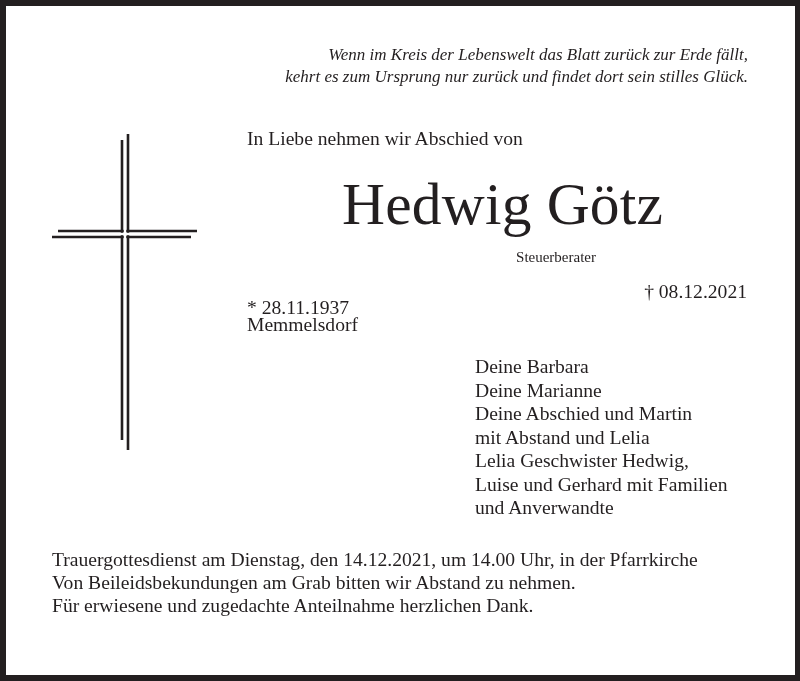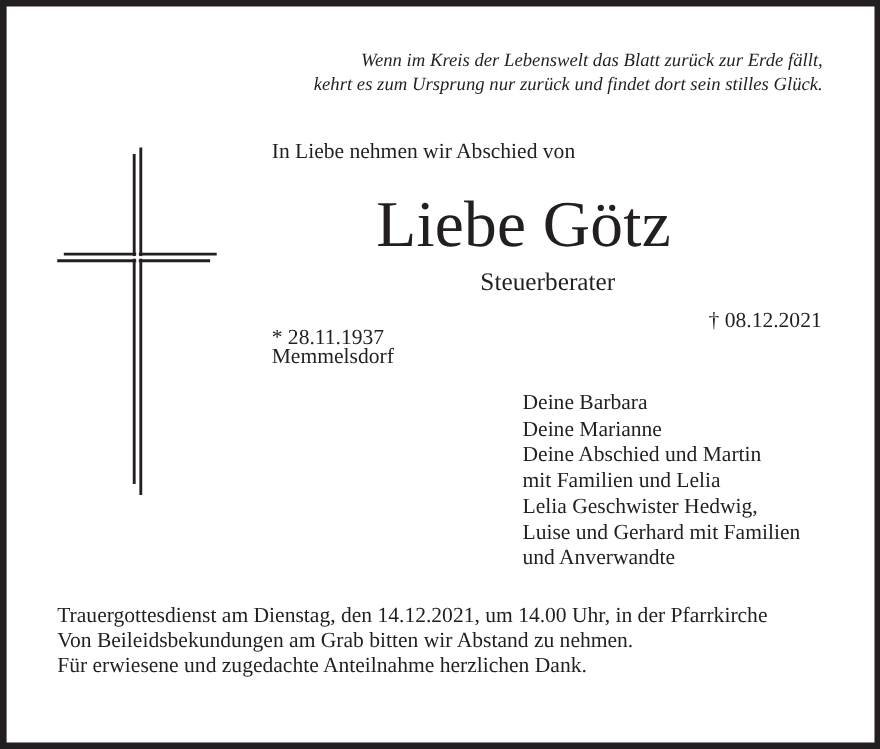--- a/index.html
+++ b/index.html
@@ -51,22 +51,22 @@
       top: 171px;
       font-size: 59.5px;
       line-height: 66px;
       letter-spacing: 0.2px;
     }
 
     .profession {
       left: 400px;
       top: 245px;
       width: 196px;
-      text-align: center;
-      font-size: 23px;
+      text-align: right;
+      font-size: 15px;
       line-height: 24px;
     }
 
     .born {
       left: 247px;
       top: 280px;
       font-size: 19.6px;
       line-height: 24px;
       margin-top: 16px;
     }
@@ -129,33 +129,33 @@
   </g>
 </svg>
 
 <div class="abs quote">
   <span>Wenn im Kreis der Lebenswelt das Blatt zurück zur Erde fällt,</span>
   <span>kehrt es zum Ursprung nur zurück und findet dort sein stilles Glück.</span>
 </div>
 
 <div class="abs intro">In Liebe nehmen wir Abschied von</div>
 
-<div class="abs name">Liebe Götz</div>
+<div class="abs name">Hedwig Götz</div>
 
 <div class="abs profession">Steuerberater</div>
 
 <div class="abs born">* 28.11.1937</div>
 <div class="abs died">† 08.12.2021</div>
 <div class="abs place">Memmelsdorf</div>
 
 <div class="abs family">
   <span>Deine Barbara</span>
   <span>Deine Marianne</span>
   <span>Deine Abschied und Martin</span>
-  <span>mit Familien und Lelia</span>
+  <span>mit Abstand und Lelia</span>
   <span>Lelia Geschwister Hedwig,</span>
   <span>Luise und Gerhard mit Familien</span>
   <span>und Anverwandte</span>
 </div>
 
 <div class="abs service">
   <span>Trauergottesdienst am Dienstag, den 14.12.2021, um 14.00 Uhr, in der Pfarrkirche</span>
   <span>Von Beileidsbekundungen am Grab bitten wir Abstand zu nehmen.</span>
   <span>Für erwiesene und zugedachte Anteilnahme herzlichen Dank.</span>
 </div>

